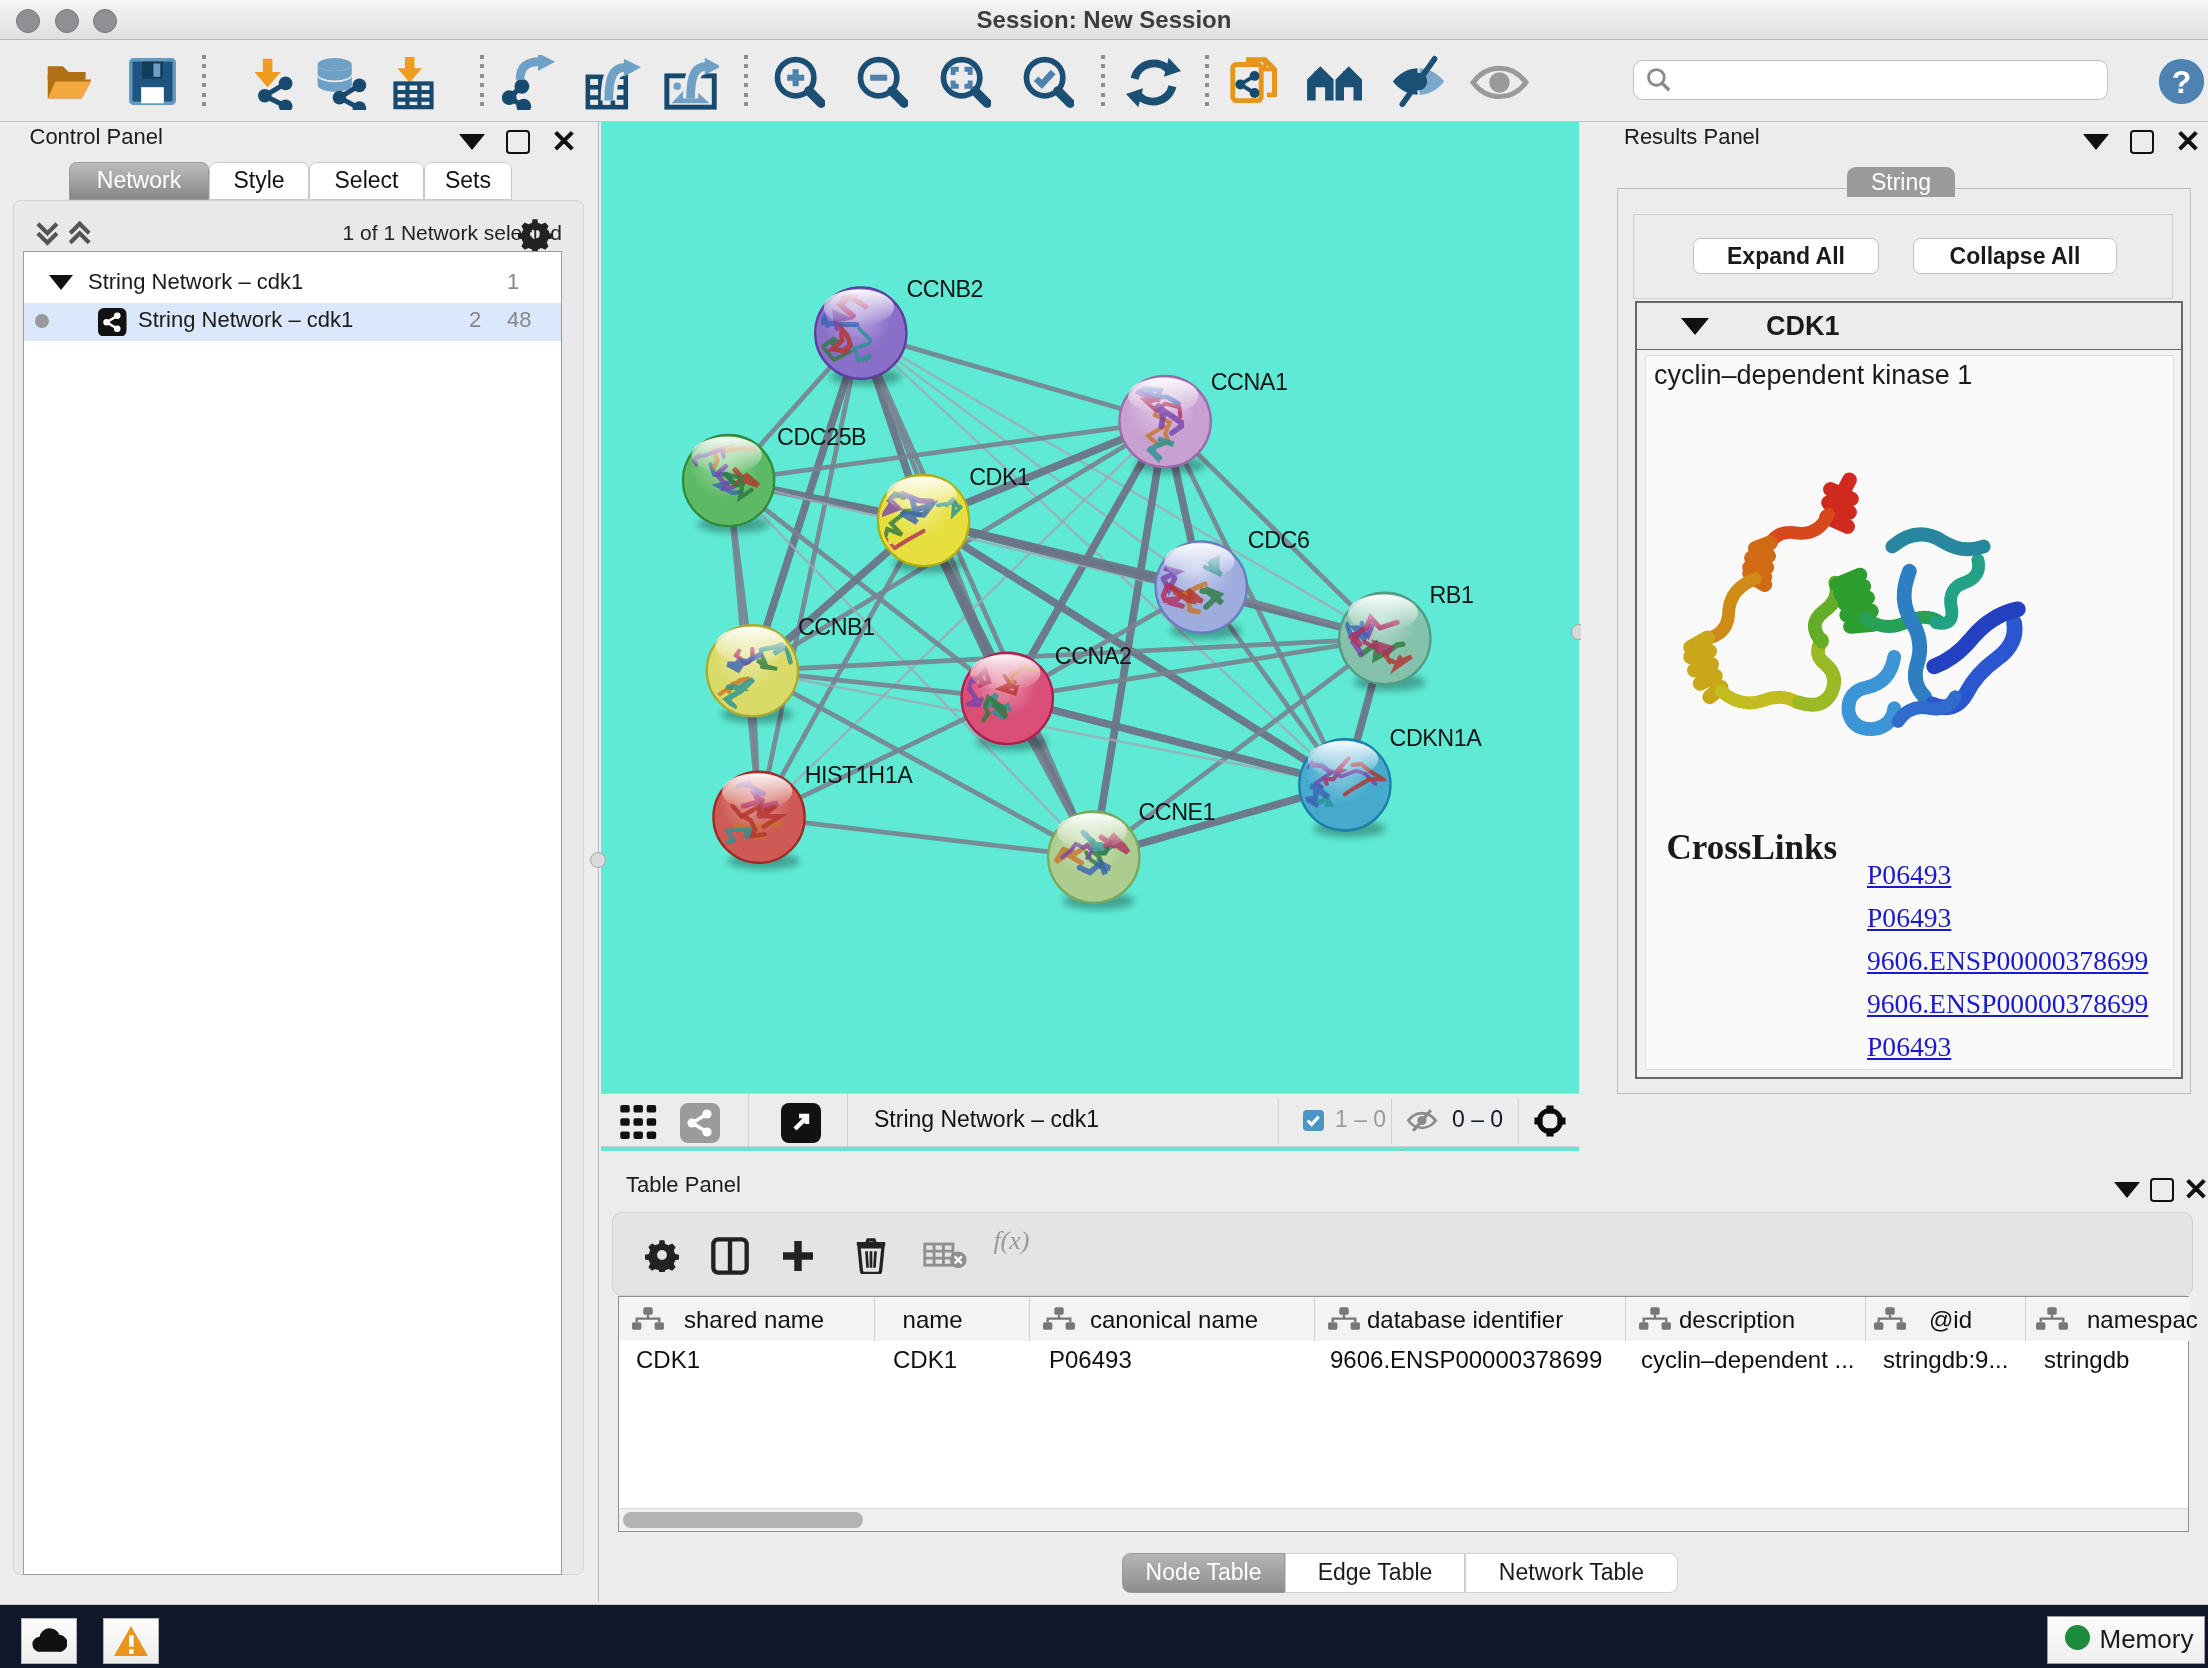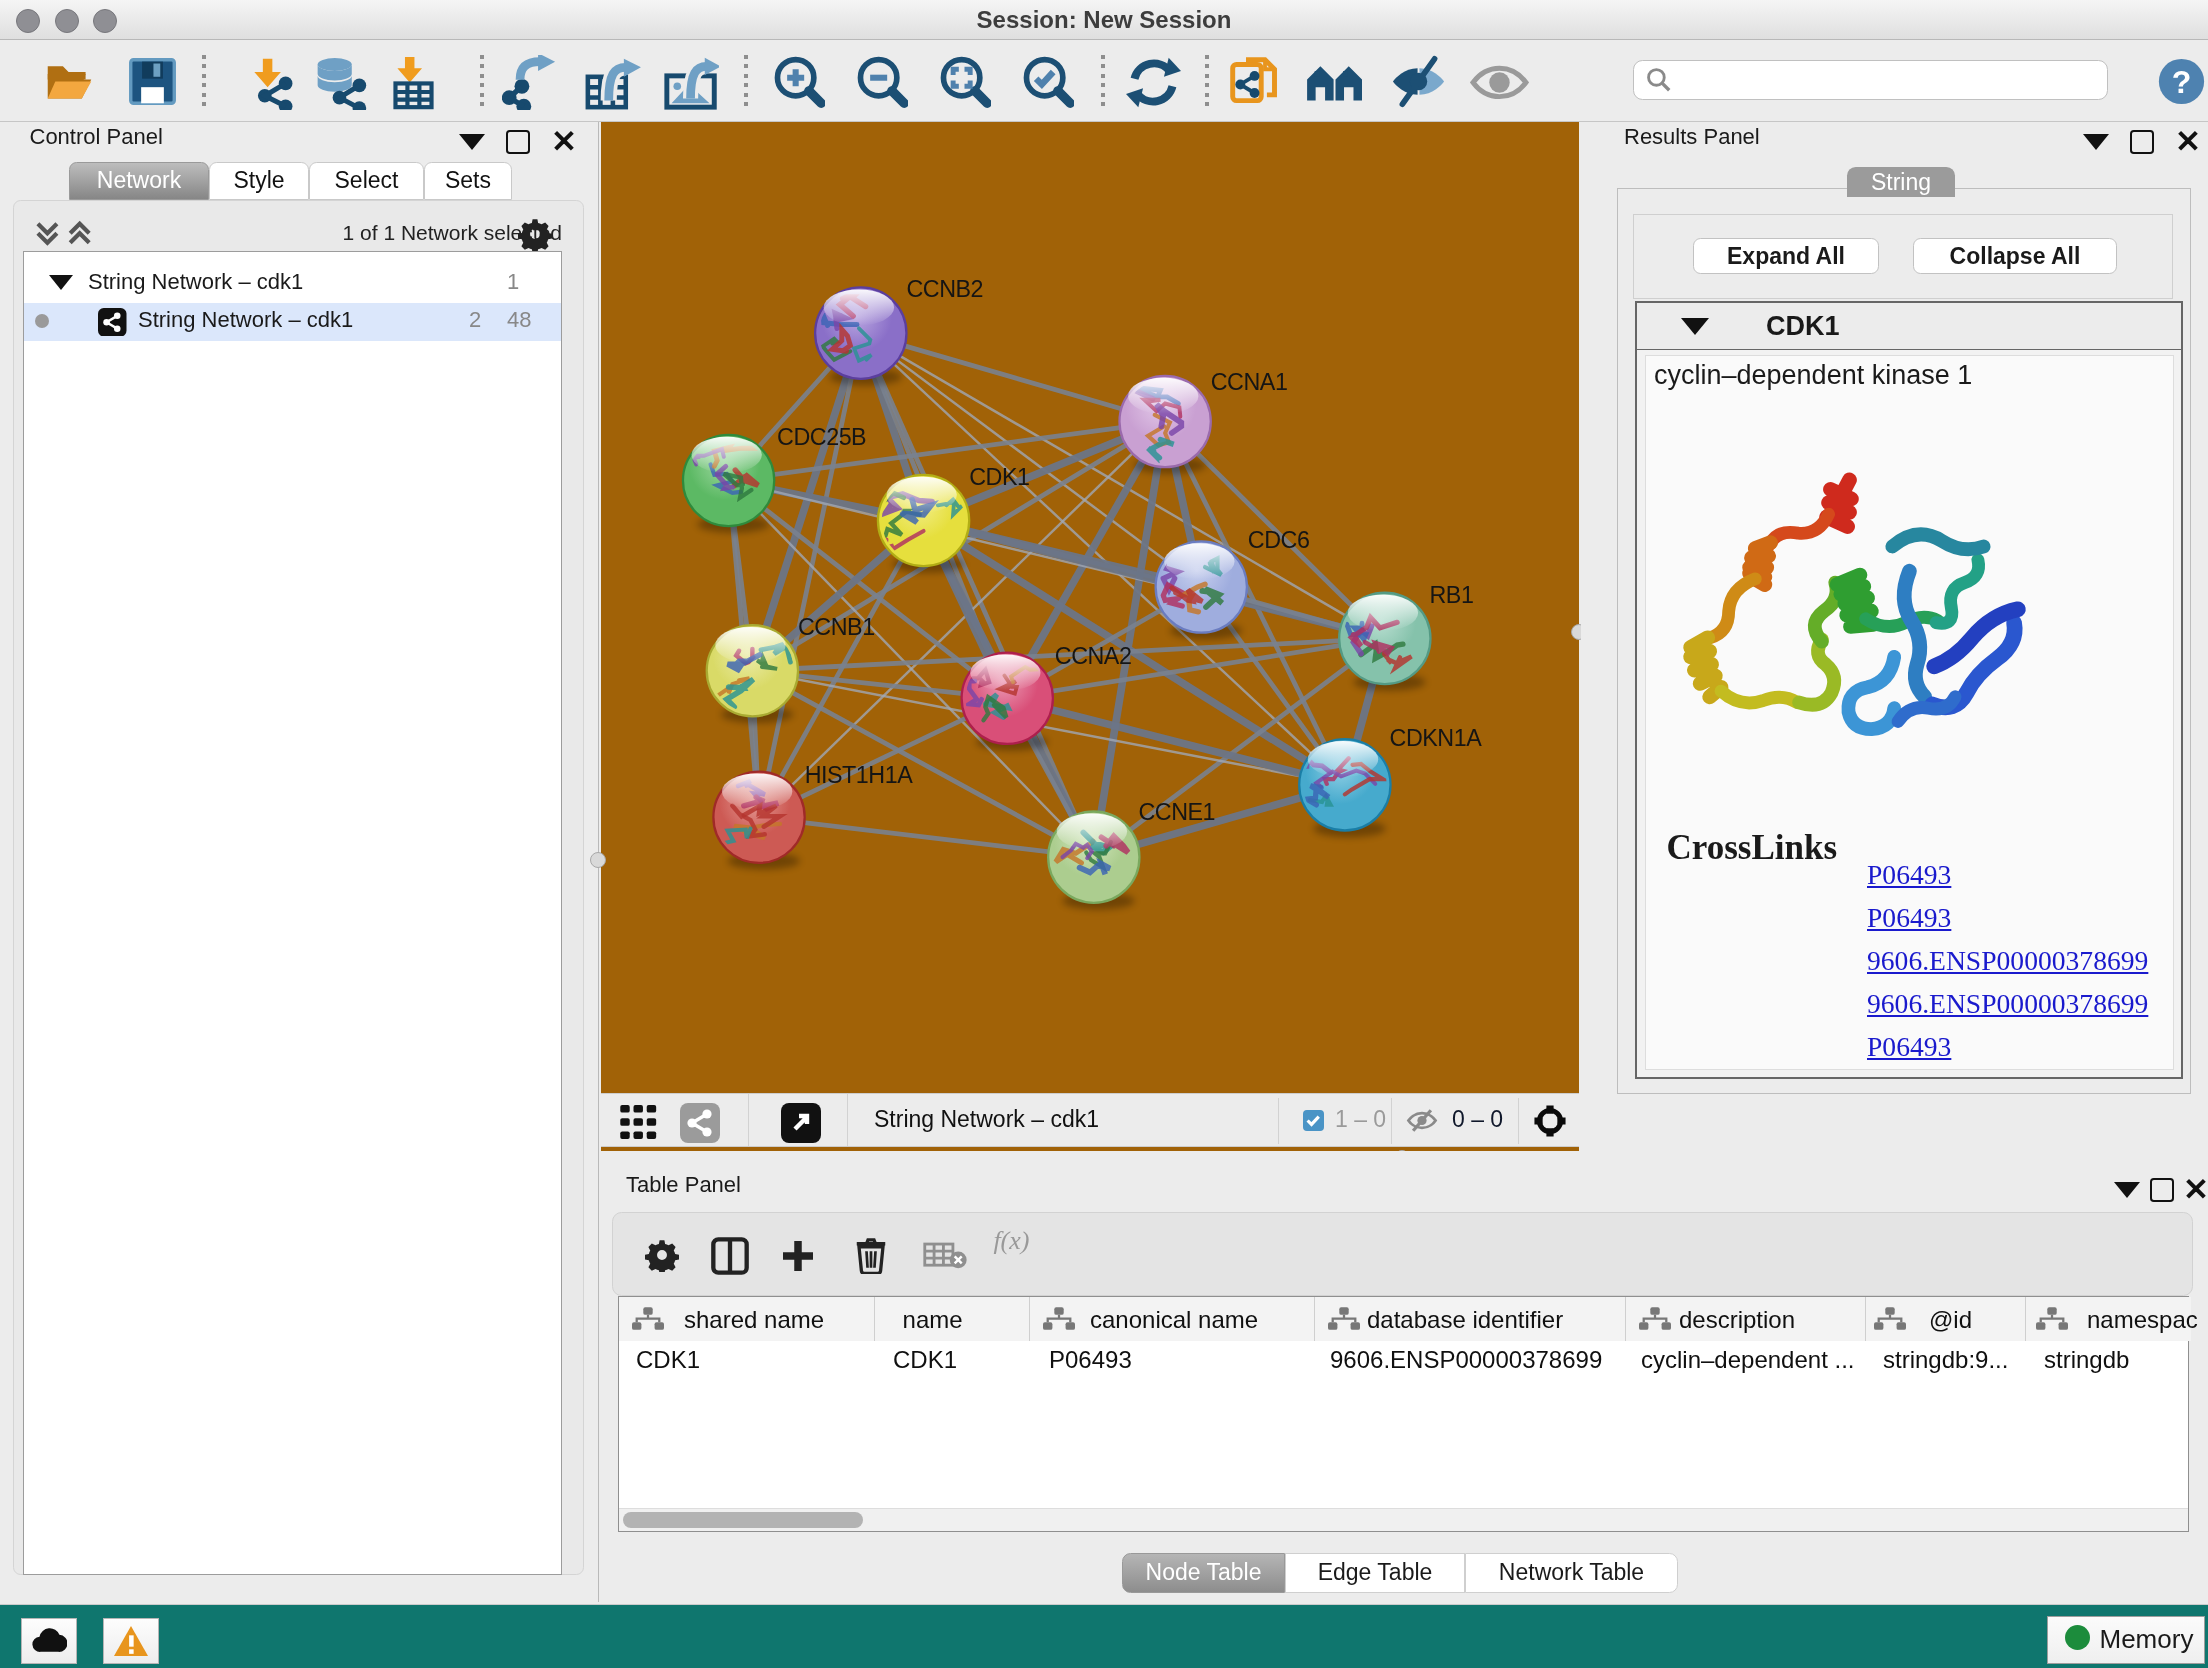--- a/index.html
+++ b/index.html
@@ -19,33 +19,33 @@
 .xx{font-size:31px;font-weight:bold;color:#111;line-height:24px}
 
 #cpanel{left:0;top:122px;width:599px;height:1480px;border-right:1.9px solid #b9b9b9;background:#ececec}
 .tab{position:absolute;top:40px;height:38px;border:1.9px solid #c9c9c9;background:#fff;color:#111;font-size:23px;text-align:center;line-height:35px;border-radius:7.6px 7.6px 0 0}
 .tabsel{background:linear-gradient(#bdbdbd,#868686);color:#fff;border-color:#9a9a9a}
 #netbar{position:absolute;left:23px;top:94px;width:539px;height:34px;font-size:21px;color:#222;text-align:right;line-height:34px}
 #cplist{position:absolute;left:23px;top:129px;width:539px;height:1324px;background:#fff;border:1.9px solid #9c9c9c}
 .cprow1{position:absolute;left:0;top:13.3px;width:100%;height:38px;font-size:22px}
 .cprow2{position:absolute;left:0;top:51px;width:100%;height:38px;background:#dbe7fb;font-size:22px}
 
-#netview{left:601px;top:122px;width:978px;height:1202px;background:#a16207}
+#netview{left:601px;top:122px;width:978px;height:1202px;background:#5eead4}
 #netbbar{left:601px;top:1093px;width:978px;height:54px;background:#ececec;border-top:1.9px solid #cdcdcd;border-bottom:1.9px solid #cdcdcd}
 
 #rpanel{left:1581px;top:122px;width:628px;height:1027px;background:#ececec}
 
 #tpanel{left:601px;top:1151px;width:1607px;height:451px;background:#ececec}
 #tptb{position:absolute;left:11.4px;top:61px;width:1581px;height:84px;background:#e4e4e4;border:1.9px solid #d2d2d2;border-radius:9.5px}
 #tbl{position:absolute;left:17px;top:145px;width:1571px;height:236px;background:#fff;border:1.9px solid #8f8f8f}
 .th{position:absolute;top:0;height:44px;background:#f3f3f3;border-right:1.9px solid #cfcfcf;font-size:24px;color:#101010}
 .td{position:absolute;top:44px;height:42px;font-size:24px;color:#101010}
 .btab{position:absolute;top:402px;height:40px;border:1.9px solid #cfcfcf;background:#fff;font-size:23px;text-align:center;line-height:37px;border-radius:8.6px}
 
-#statusbar{left:0;top:1604px;width:2208px;height:65px;background:#0f766e;border-top:1.9px solid #cbcbcb}
+#statusbar{left:0;top:1604px;width:2208px;height:65px;background:#0f172a;border-top:1.9px solid #cbcbcb}
 .sbtn{position:absolute;top:13.3px;width:56px;height:46px;background:linear-gradient(#fdfdfd,#ededed);border:1.9px solid #b5b5b5}
 #membtn{position:absolute;left:2047px;top:10.5px;width:158px;height:48px;background:linear-gradient(#fbfbfb,#efefef);border:1.9px solid #9d9d9d;font-size:26px;line-height:45px;white-space:nowrap}
 .hdot{width:16px;height:16px;border-radius:50%;background:#d9d9d9;border:1.9px solid #a8a8a8;position:absolute}
 </style></head><body>
 
 <div class="abs" id="titlebar">
 <div class="tl" style="left:16px"></div>
     <div class="tl" style="left:55px"></div>
     <div class="tl" style="left:93px"></div>
 <div id="title">Session: New Session</div>

